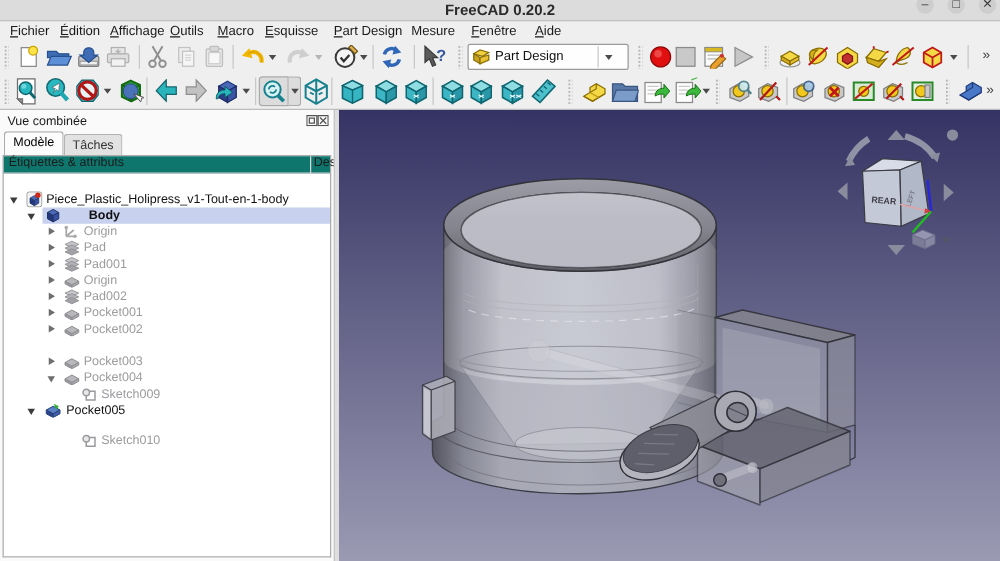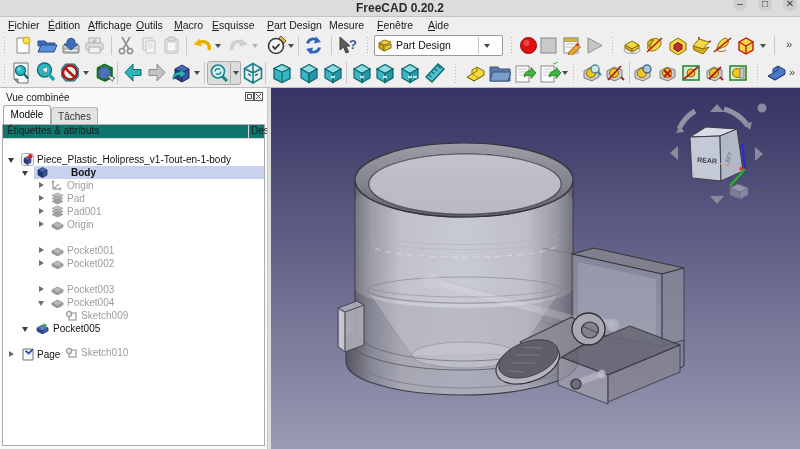--- a/index.html
+++ b/index.html
@@ -417,20 +417,29 @@
           </div>
         <div class="trow gray" style="top:78px">
             <span class="arr arrR" style="left:36px"></span>
             <svg class="ticon" style="left:48px;top:1px" width="13" height="11">
               <path d="M1 6 l5.5 -3 l5.5 3 l-5.5 3 z" fill="#b8b8bc" stroke="#8e8e92" stroke-width="0.8"></path>
               <path d="M1 6 v2 l5.5 3 v-2 z" fill="#9c9ca0" stroke="#8e8e92" stroke-width="0.8"></path>
               <path d="M12 6 v2 l-5.5 3 v-2 z" fill="#aaaaae" stroke="#8e8e92" stroke-width="0.8"></path>
             </svg>
             <span class="tlabel" style="left:64px">Origin</span>
           </div>
+        <div class="trow gray" style="top:91px">
+            <span class="arr arrR" style="left:36px"></span>
+            <svg class="ticon" style="left:48px;top:0px" width="13" height="13">
+              <path d="M1 3.5 l5.5 -2.5 l5.5 2.5 l-5.5 2.5 z" fill="#c6c6ca" stroke="#8e8e92" stroke-width="0.7"></path>
+              <path d="M1 6.5 l5.5 -2.5 l5.5 2.5 l-5.5 2.5 z" fill="#b2b2b6" stroke="#8e8e92" stroke-width="0.7"></path>
+              <path d="M1 9.5 l5.5 -2.5 l5.5 2.5 l-5.5 2.5 z" fill="#a2a2a6" stroke="#8e8e92" stroke-width="0.7"></path>
+            </svg>
+            <span class="tlabel" style="left:64px">Pad002</span>
+          </div>
         <div class="trow gray" style="top:104px">
             <span class="arr arrR" style="left:36px"></span>
             <svg class="ticon" style="left:48px;top:1px" width="13" height="11">
               <path d="M1 6 l5.5 -3 l5.5 3 l-5.5 3 z" fill="#b8b8bc" stroke="#8e8e92" stroke-width="0.8"></path>
               <path d="M1 6 v2 l5.5 3 v-2 z" fill="#9c9ca0" stroke="#8e8e92" stroke-width="0.8"></path>
               <path d="M12 6 v2 l-5.5 3 v-2 z" fill="#aaaaae" stroke="#8e8e92" stroke-width="0.8"></path>
             </svg>
             <span class="tlabel" style="left:64px">Pocket001</span>
           </div>
         <div class="trow gray" style="top:117px">
@@ -476,28 +485,20 @@
               <path d="M7 1 l4 2 l-2 3 z" fill="#30b030"></path>
             </svg>
             <span class="tlabel" style="left:50px">Pocket005</span>
           </div>
         <div class="trow gray" style="top:206px">
             <svg class="ticon" style="left:62px;top:1px" width="13" height="11">
               <rect x="4" y="3" width="7" height="7" fill="none" stroke="#9a9a9e" stroke-width="1.2"></rect>
               <circle cx="4" cy="4" r="2.6" fill="#e8e8ea" stroke="#9a9a9e" stroke-width="1.2"></circle>
             </svg>
             <span class="tlabel" style="left:78px">Sketch010</span>
-          </div>
-        <div class="trow" style="top:208px">
-            <span class="arr arrR" style="left:6px"></span>
-            <svg class="ticon" style="left:19px;top:0px" width="12" height="13">
-              <path d="M1 1 h8 l2 2 v9 h-10 z" fill="#fdfdfd" stroke="#6e6e6e"></path>
-              <path d="M5 2 l3.5 3 l5 -5" stroke="#2a50c0" stroke-width="2" fill="none" transform="translate(-1,1) scale(0.9)"></path>
-            </svg>
-            <span class="tlabel" style="left:34px">Page</span>
           </div>
       </div>
     </div>
   </div>
   <div id="vsep"></div>
   <div id="view3d">
 <svg width="529" height="361" viewBox="271 88 529 361" style="position:absolute;left:0;top:0">
 <defs>
 <linearGradient id="bg" x1="0" y1="88" x2="0" y2="449" gradientUnits="userSpaceOnUse">
 <stop offset="0" stop-color="#343363"></stop>

